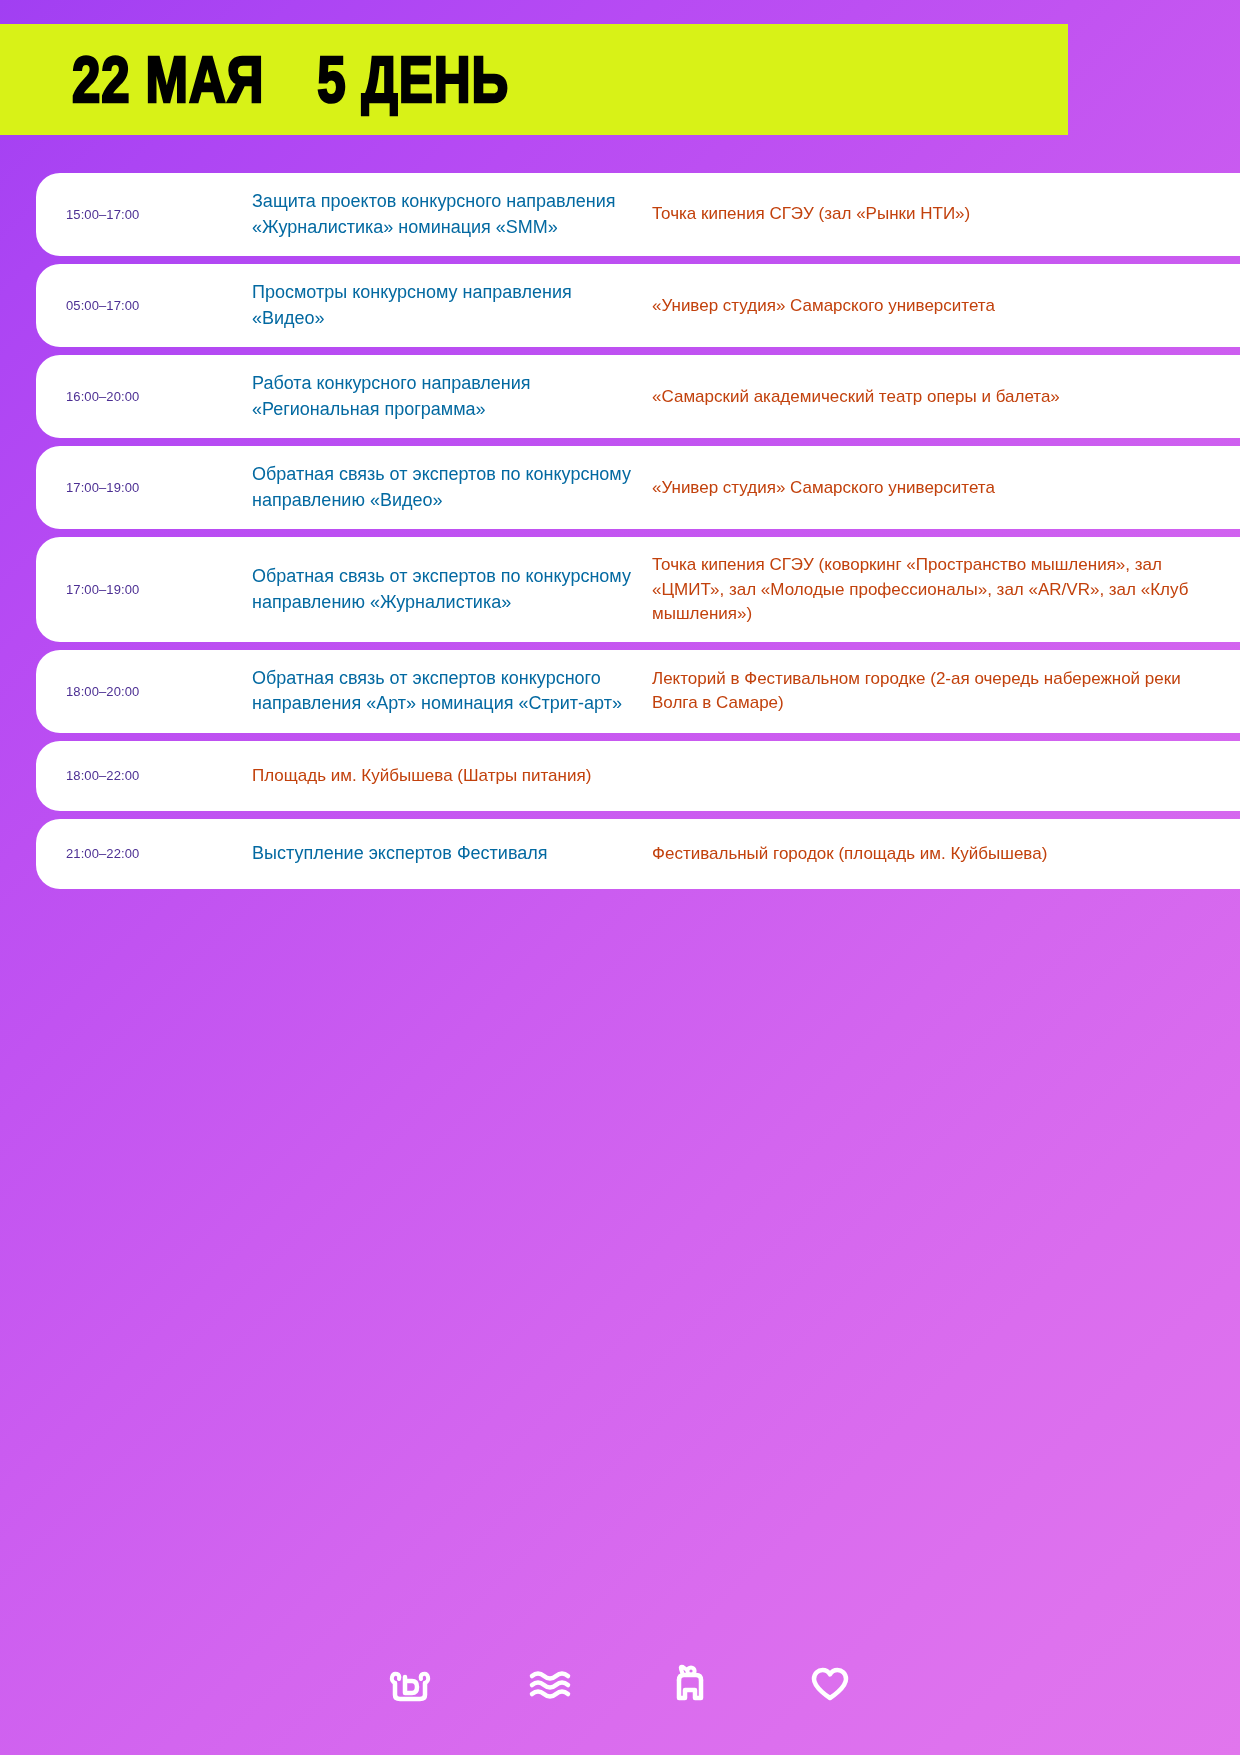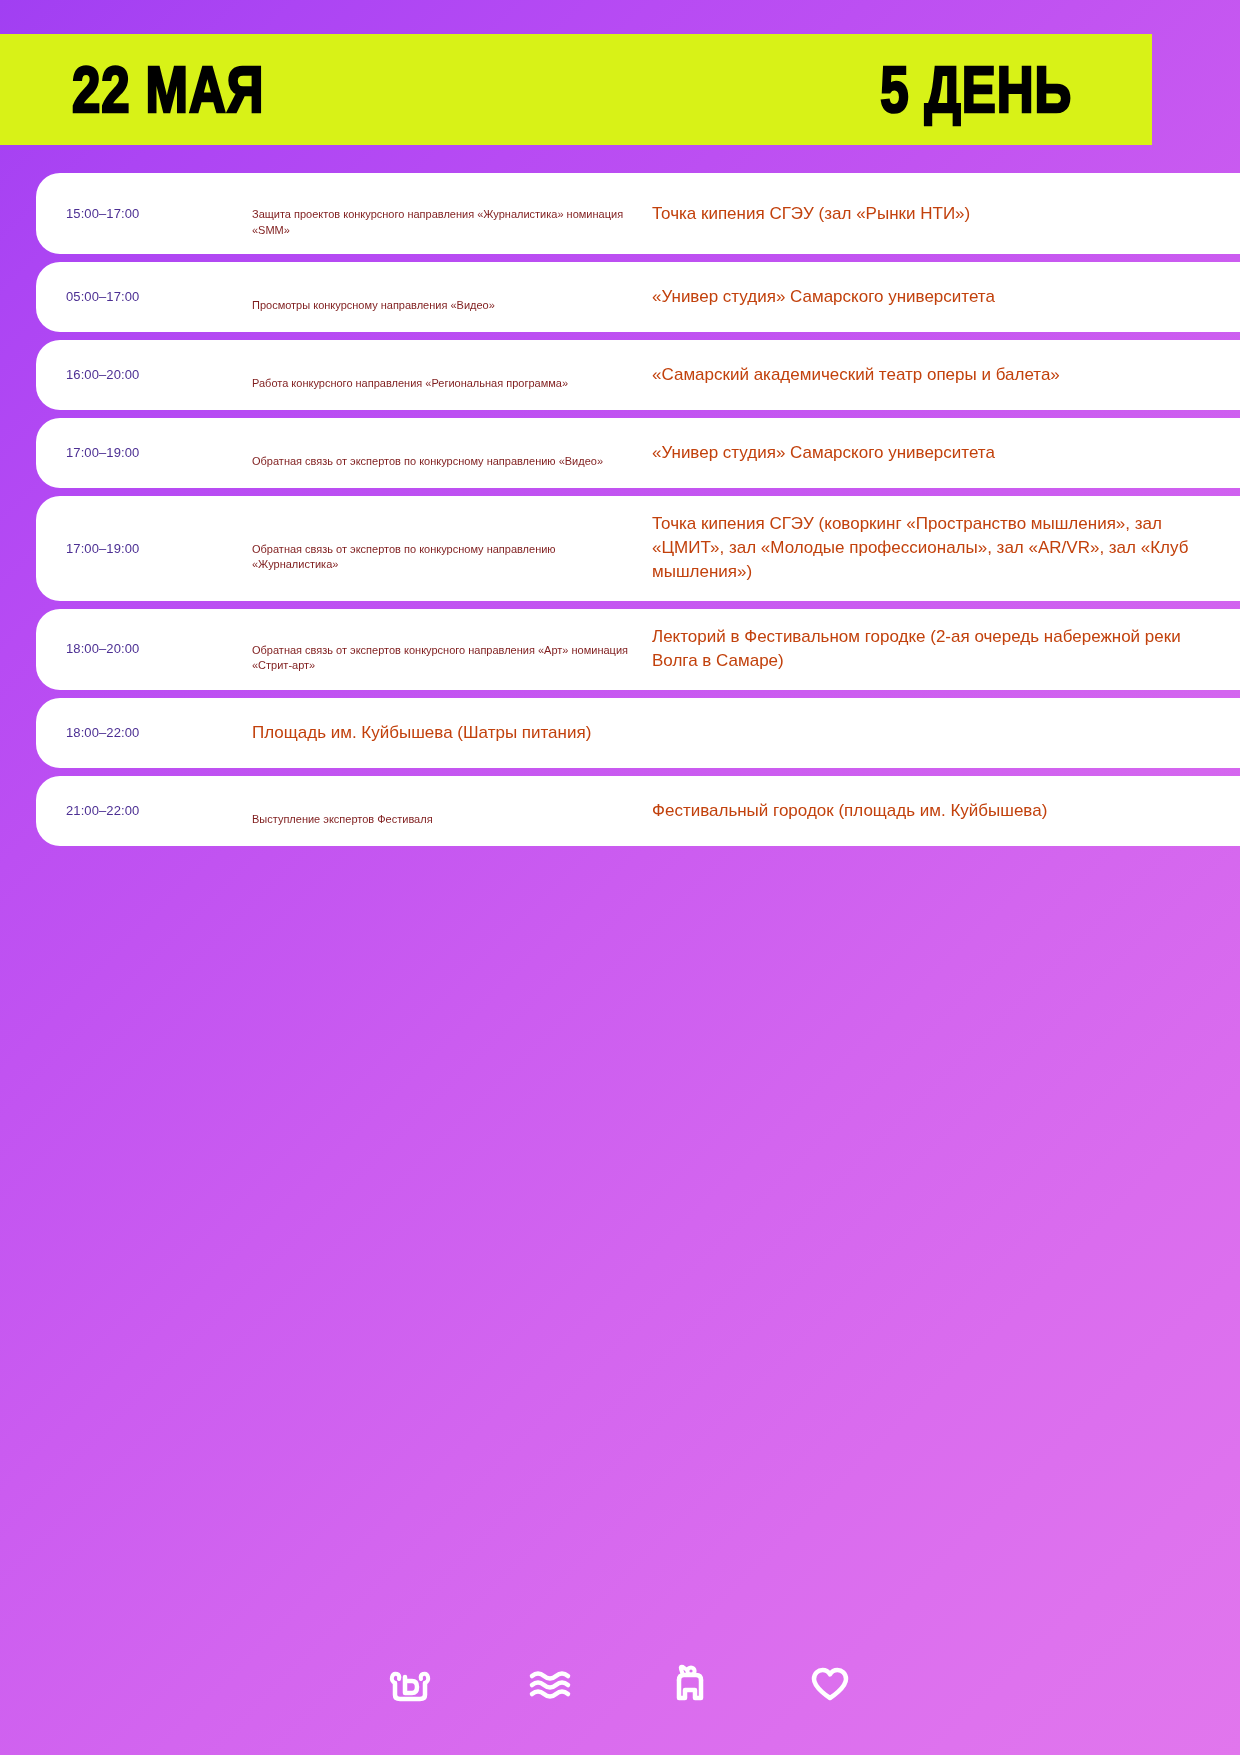--- a/index.html
+++ b/index.html
@@ -33,27 +33,26 @@
         #da6cee 78%,
         #de72ee 90%,
         #e176ed 100%);
     overflow: hidden;
   }
 
   
   #header-band {
     position: absolute;
     left: 0;
-    top: 34px;
-    width: 1152px;
+    top: 24px;
+    width: 1068px;
     height: 111px;
     background: #d8f217;
     display: flex;
     align-items: center;
-    justify-content: space-between;
     padding: 0 80px 0 72px;
   }
 
   .header-title {
     font-family: "Liberation Sans Narrow", "Liberation Sans", sans-serif;
     font-size: 58px;
     font-weight: 700;
     color: #000000;
     letter-spacing: 1px;
     line-height: 1;
@@ -92,25 +91,24 @@
     flex: 0 0 186px;
     font-size: 13px;
     color: #4c2f93;
     line-height: 1.35;
     letter-spacing: 0.1px;
   }
 
   .cell-title {
     width: 400px;
     flex: 0 0 400px;
-    font-size: 11px;
-    color: #7f1d1d;
+    font-size: 18px;
+    color: #0369a1;
     line-height: 1.42;
     padding-right: 20px;
-    margin-top: 18px;
   }
 
   .cell-place {
     flex: 1 1 auto;
     font-size: 17px;
     color: #c2410c;
     line-height: 1.42;
     padding-right: 30px;
   }
 

